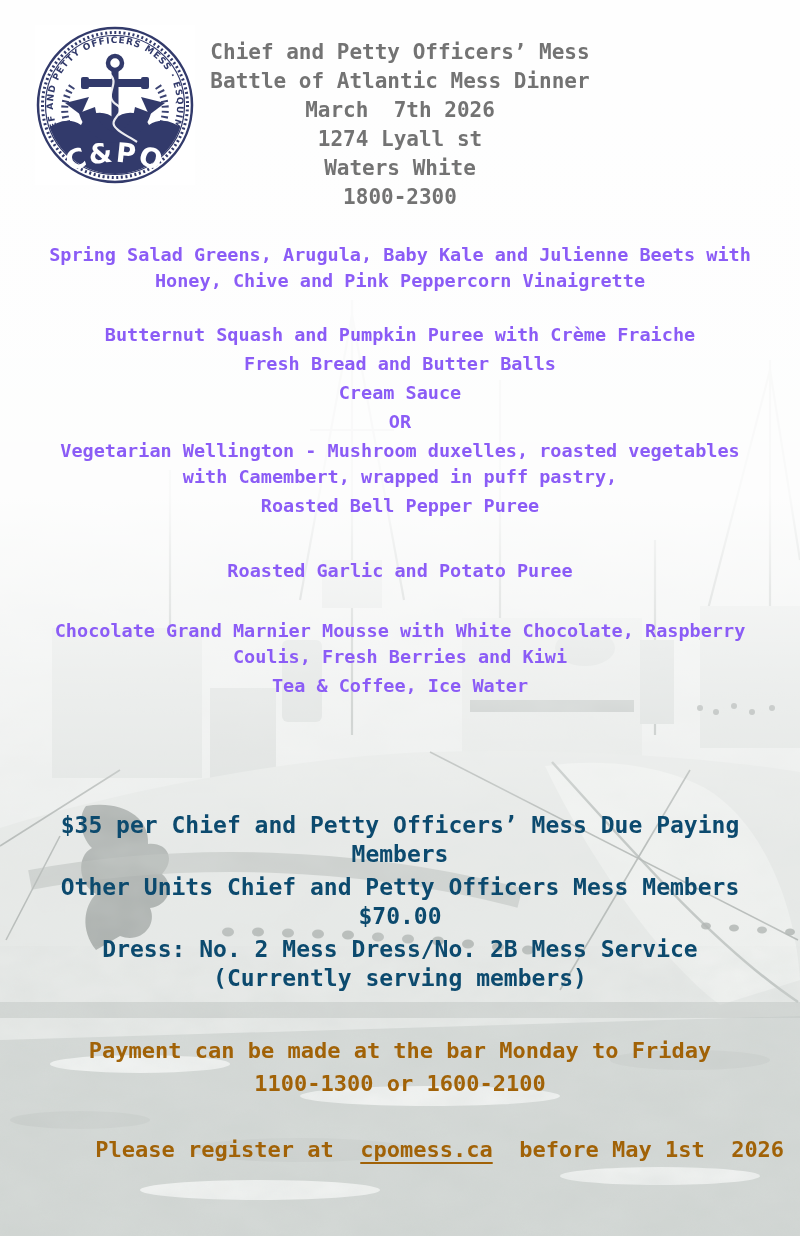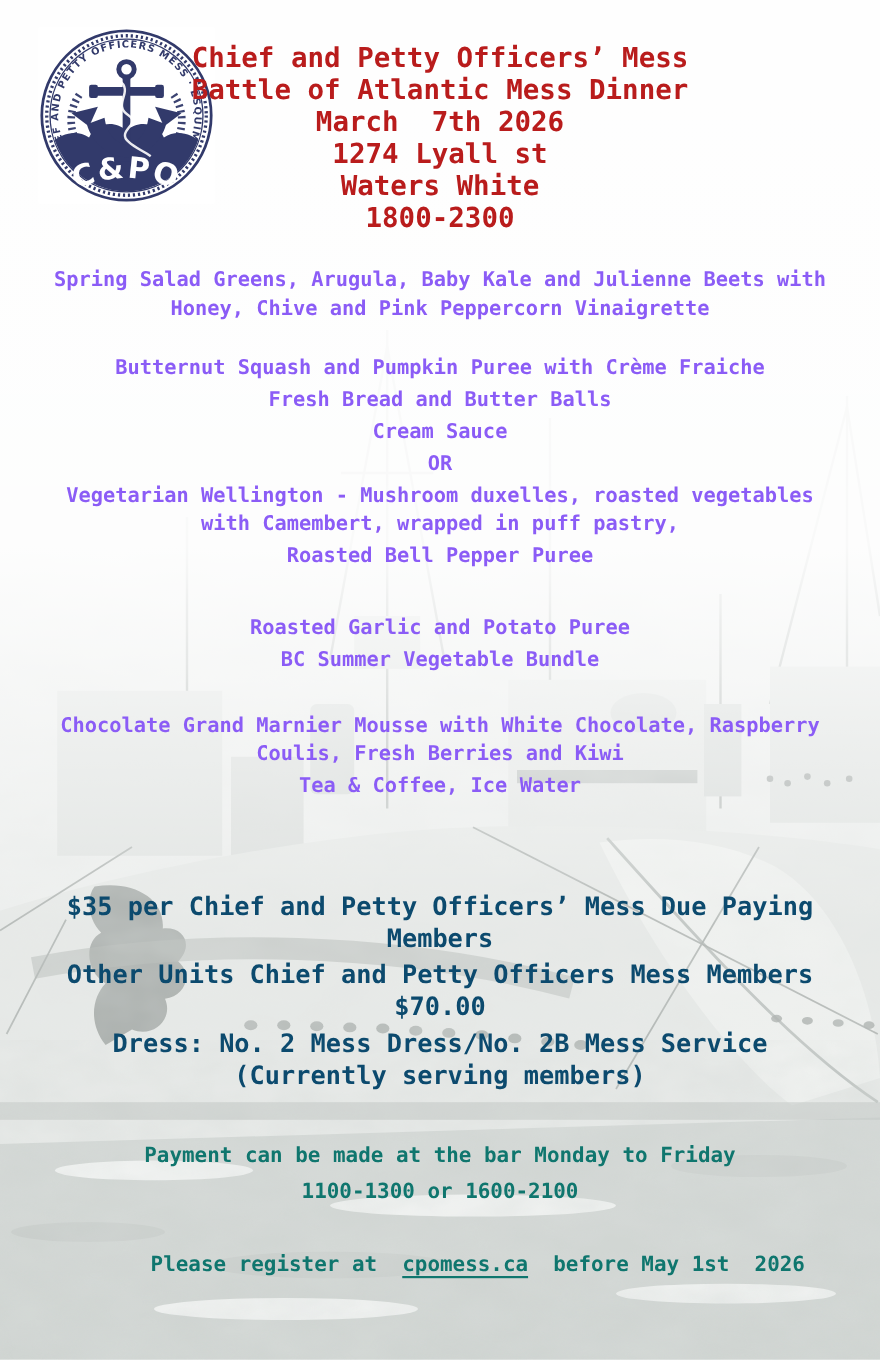--- a/index.html
+++ b/index.html
@@ -7,38 +7,38 @@
        background:#f4f5f4;font-family:"DejaVu Sans Mono",monospace;}
   .flyer{position:absolute;inset:0;}
   svg.bg{position:absolute;inset:0;z-index:0;}
   .layer{position:absolute;left:0;right:0;text-align:center;z-index:2;}
 
   .logo-box{position:absolute;left:35px;top:25px;width:160px;height:160px;
             background:#ffffff;z-index:2;}
   .logo-box svg{display:block;width:160px;height:160px;}
 
   .header{top:38px;}
-  .hline{height:29px;line-height:29px;font-size:25px;font-weight:bold;
-         color:#b91c1c;white-space:pre;}
+  .hline{height:29px;line-height:29px;font-size:21px;font-weight:bold;
+         color:#737373;white-space:pre;}
 
   .menu{top:242px;}
   .line{height:26px;line-height:26px;font-size:18.5px;font-weight:bold;
         color:#8b5cf6;white-space:pre;}
   .para{margin-bottom:3px;}
   .msec{margin-bottom:28px;}
   .msec:nth-of-type(3){margin-bottom:34px;margin-top:39px;}
 
   .pricing{top:811px;}
   .bline{height:29px;line-height:29px;font-size:23px;font-weight:bold;
          color:#0c4a6e;white-space:pre;}
   .bpara{margin-bottom:4px;}
 
   .payment{top:1034px;}
-  .pline{height:33px;line-height:33px;font-size:19px;font-weight:bold;
-         color:#0f766e;white-space:pre;}
+  .pline{height:33px;line-height:33px;font-size:22px;font-weight:bold;
+         color:#a16207;white-space:pre;}
   .reg .link{text-decoration:underline;text-decoration-thickness:2px;
              text-underline-offset:5px;cursor:pointer;}
 </style>
 </head>
 <body>
 
 <div class="flyer">
 
   <svg class="bg" width="800" height="1236" viewBox="0 0 800 1236" preserveAspectRatio="none">
     <defs>
@@ -255,24 +255,20 @@
             </div>
         </div>
 
       <div class="msec">
 
           <div class="para">
 
               <div class="line">Roasted Garlic and Potato Puree</div>
             </div>
 
-          <div class="para">
-
-              <div class="line">BC Summer Vegetable Bundle</div>
-            </div>
         </div>
 
       <div class="msec">
 
           <div class="para">
 
               <div class="line">Chocolate Grand Marnier Mousse with White Chocolate, Raspberry</div>
 
               <div class="line">Coulis, Fresh Berries and Kiwi</div>
             </div>

